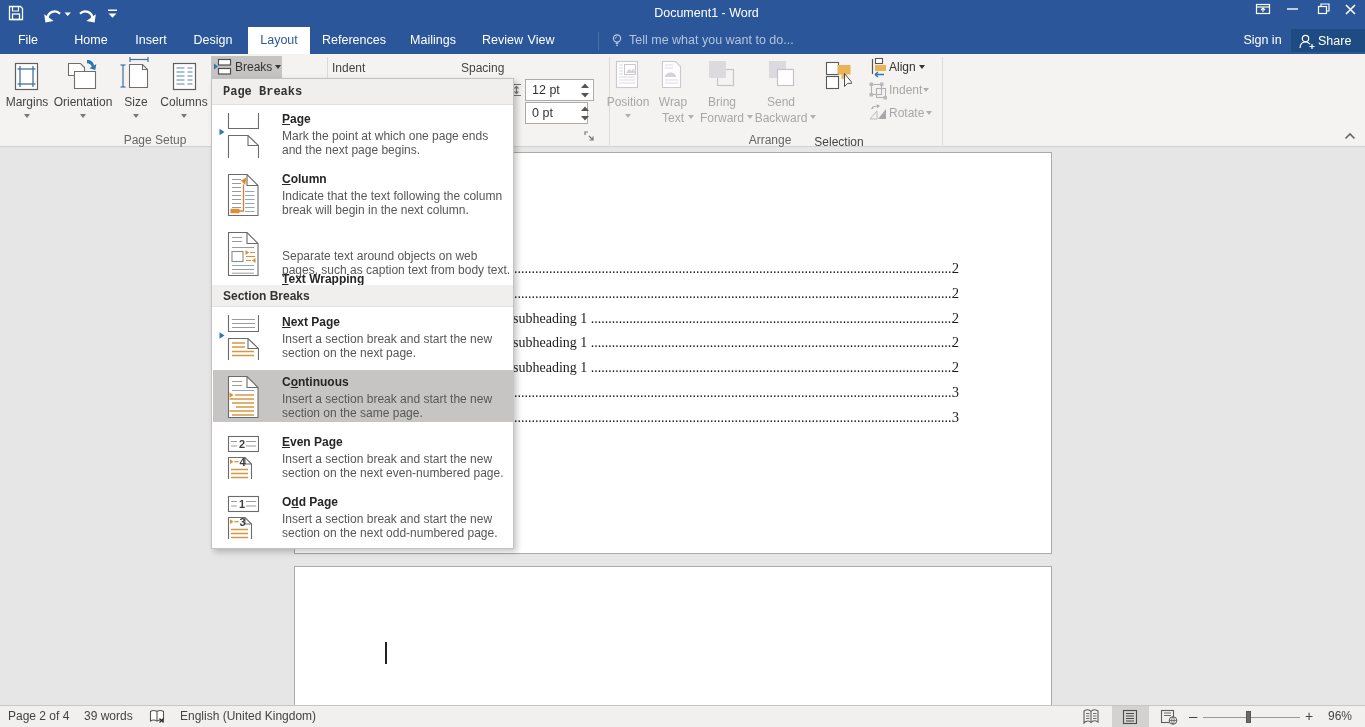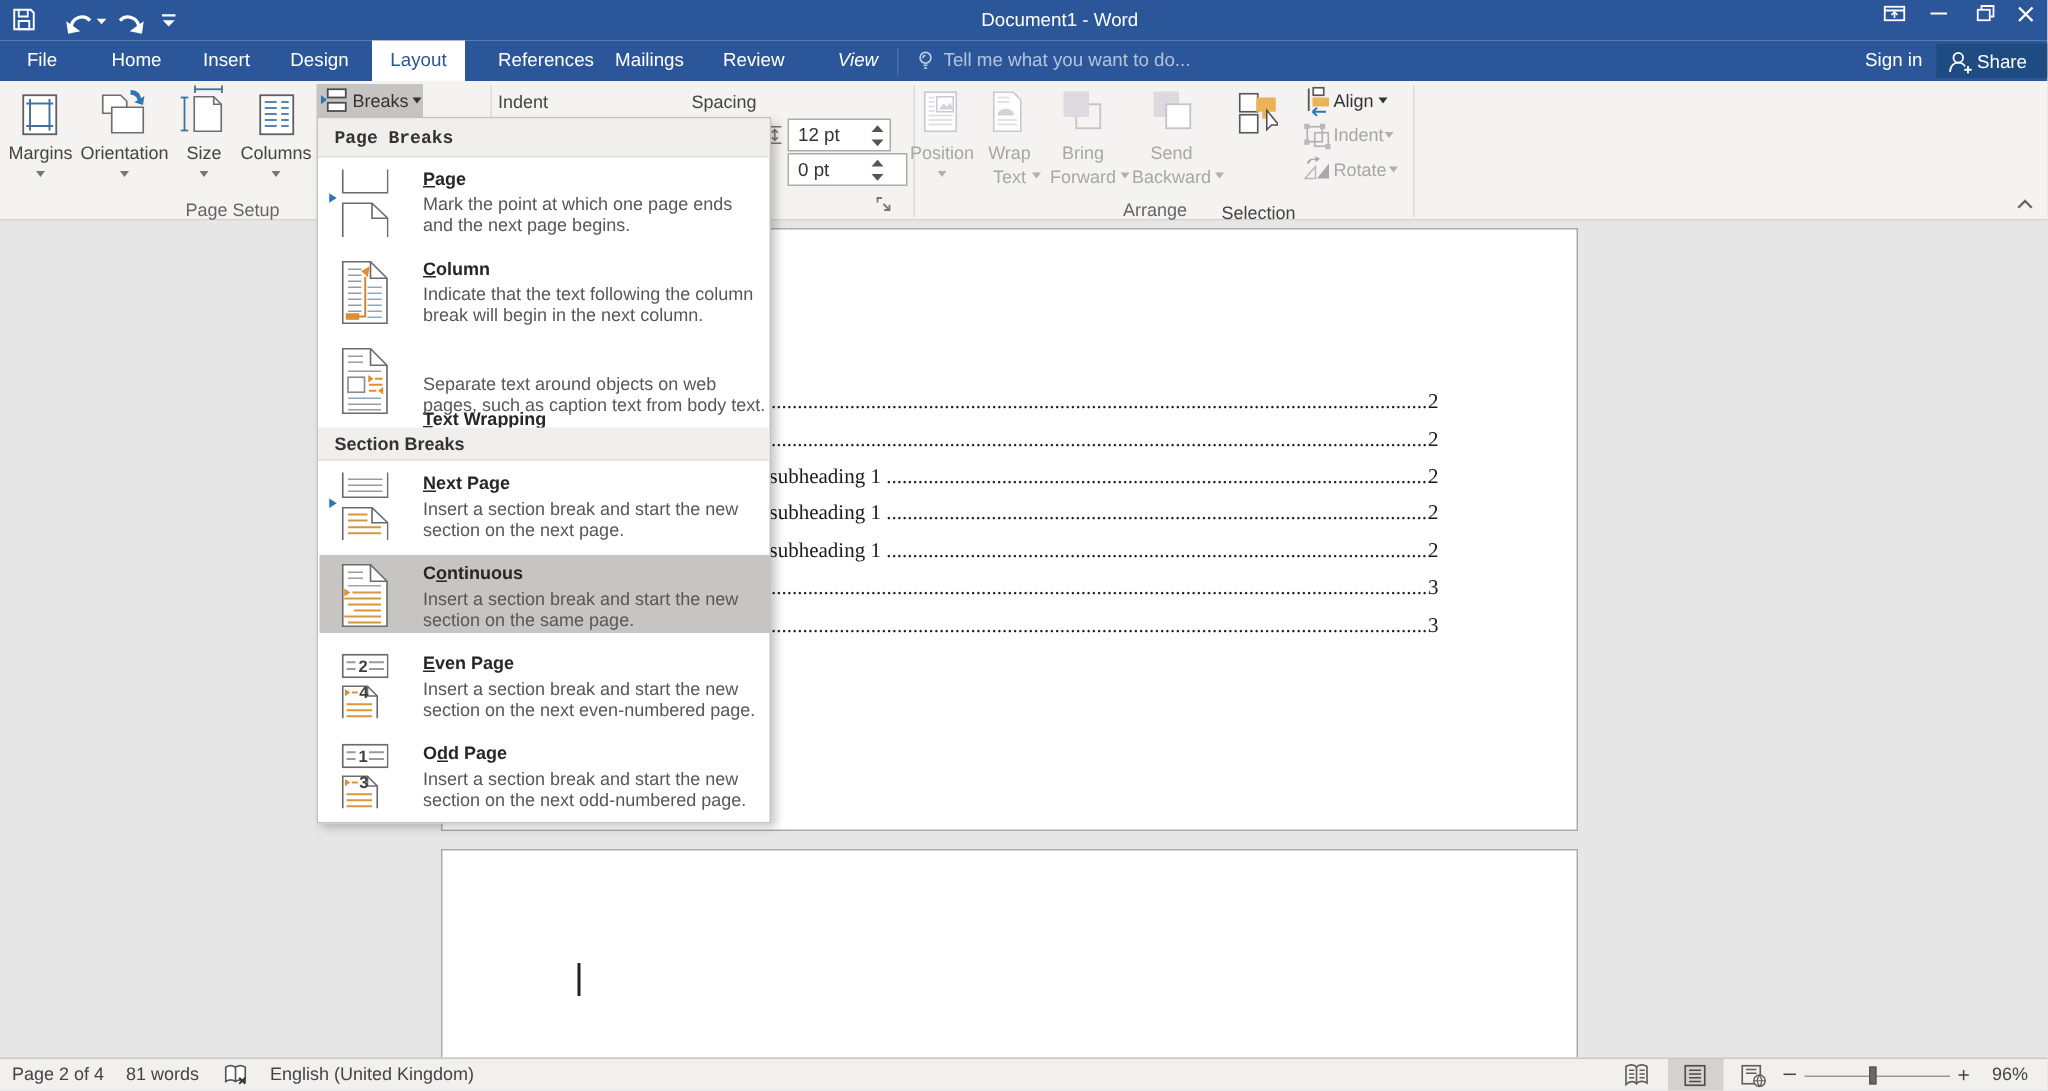--- a/index.html
+++ b/index.html
@@ -64,24 +64,24 @@
     </g>
   </svg>
 </div>
 <div id="tabrow" class="abs">
   <div class="abs" style="left:248px;top:0;width:62px;height:27px;background:#fff;"></div>
   <div class="tab" style="left:8px;width:40px;">File</div>
   <div class="tab" style="left:66px;width:50px;">Home</div>
   <div class="tab" style="left:128px;width:46px;">Insert</div>
   <div class="tab" style="left:187px;width:52px;">Design</div>
   <div class="tab" style="left:248px;width:62px;color:#2b579a;">Layout</div>
-  <div class="tab" style="left:317px;width:74px;margin-left:10px;">References</div>
+  <div class="tab" style="left:317px;width:74px;">References</div>
   <div class="tab" style="left:401px;width:64px;">Mailings</div>
   <div class="tab" style="left:474px;width:57px;">Review</div>
-  <div class="tab" style="left:550px;width:44px;font-style:italic;">View</div>
+  <div class="tab" style="left:519px;width:44px;">View</div>
   <div class="abs" style="left:598px;top:5px;width:1px;height:18px;background:#4a6fa8;"></div>
   <svg class="abs" style="left:610px;top:6px" width="15" height="16" viewBox="0 0 15 16">
     <g stroke="#c3cfe3" fill="none" stroke-width="1.1">
       <circle cx="7" cy="5.5" r="3.6"></circle>
       <path d="M5.7 10.5 h2.6 M6 12.3 h2"></path>
       <path d="M7 4 c-1 0 -1.8 .8 -1.8 1.8" stroke-width=".9"></path>
     </g>
   </svg>
   <div class="abs" style="left:629px;top:0;height:27px;line-height:27px;color:#b4c2dc;font-size:12.5px;">Tell me what you want to do...</div>
   <div class="tab" style="left:1235px;width:55px;">Sign in</div>
@@ -164,21 +164,21 @@
   <div class="abs" style="left:332px;top:7px;font-size:12px;color:#444;">Indent</div>
   <div class="abs" style="left:461px;top:7px;font-size:12px;color:#444;">Spacing</div>
 
   <svg class="abs" style="left:512px;top:28px" width="10" height="16" viewBox="0 0 10 16">
     <g stroke="#777" stroke-width="1.1" fill="none">
         <path d="M0 2.5 h9 M0 13.5 h9 M4.5 4.5 v7 M2.5 6.5 l2 -2 l2 2 M2.5 9.5 l2 2 l2 -2"></path>
       </g>
   </svg>
 
   <div class="abs" style="left:525px;top:25px;width:69px;height:22px;background:#fff;border:1px solid #acabaa;font-size:12.5px;color:#333;line-height:20px;padding-left:6px;">12 pt</div>
-  <div class="abs" style="left:525px;top:48px;width:80px;height:22px;background:#fff;border:1px solid #acabaa;font-size:12.5px;color:#333;line-height:20px;padding-left:6px;">0 pt</div>
+  <div class="abs" style="left:525px;top:48px;width:63px;height:22px;background:#fff;border:1px solid #acabaa;font-size:12.5px;color:#333;line-height:20px;padding-left:6px;">0 pt</div>
   <svg class="abs" style="left:578px;top:28px" width="14" height="42" viewBox="0 0 14 42">
     <path d="M3 6 l4 -4.5 l4 4.5 z" fill="#555"></path>
       <path d="M3 11 l4 4.5 l4 -4.5 z" fill="#555"></path>
     <path d="M3 29 l4 -4.5 l4 4.5 z" fill="#555"></path>
       <path d="M3 34 l4 4.5 l4 -4.5 z" fill="#555"></path>
   </svg>
 
   <svg class="abs" style="left:584px;top:77px" width="12" height="12" viewBox="0 0 12 12">
     <g stroke="#777" fill="none" stroke-width="1.2">
         <path d="M1 4 v-3 h3 M5 5 l4 4 M9 5.5 v3.5 h-3.5"></path>
@@ -271,21 +271,21 @@
   <div class="tocnum" style="left:939px;top:134px;">2</div>
   <div class="tocnum" style="left:939px;top:158.5px;">2</div>
   <div class="tocnum" style="left:939px;top:183px;">2</div>
   <div class="tocnum" style="left:939px;top:208px;">2</div>
   <div class="tocnum" style="left:939px;top:233px;">3</div>
   <div class="tocnum" style="left:939px;top:258px;">3</div>
   <div class="abs" style="left:385px;top:495px;width:1.5px;height:22px;background:#222;"></div>
 </div>
 <div id="statusbar" class="abs">
   <div class="abs" style="left:8px;top:0;line-height:21px;">Page 2 of 4</div>
-  <div class="abs" style="left:84px;top:0;line-height:21px;">81 words</div>
+  <div class="abs" style="left:84px;top:0;line-height:21px;">39 words</div>
   <svg class="abs" style="left:149px;top:3px" width="17" height="16" viewBox="0 0 17 16">
     <g stroke="#555" fill="#fff" stroke-width="1.1">
       <path d="M1.5 2.5 c2 -1.3 4.5 -1.3 6.5 0 c2 -1.3 4.5 -1.3 6.5 0 v9.5 c-2 -1.3 -4.5 -1.3 -6.5 0 c-2 -1.3 -4.5 -1.3 -6.5 0 z"></path>
       <line x1="8" y1="2.5" x2="8" y2="12"></line>
     </g>
     <path d="M10.5 9.5 l4 4 M14.5 9.5 l-4 4" stroke="#333" stroke-width="1.2"></path>
   </svg>
   <div class="abs" style="left:180px;top:0;line-height:21px;">English (United Kingdom)</div>
   <div class="abs" style="left:1112px;top:0;width:37px;height:22px;background:#d4d2d0;"></div>
   <svg class="abs" style="left:1082px;top:3px" width="100" height="16" viewBox="0 0 100 16">

